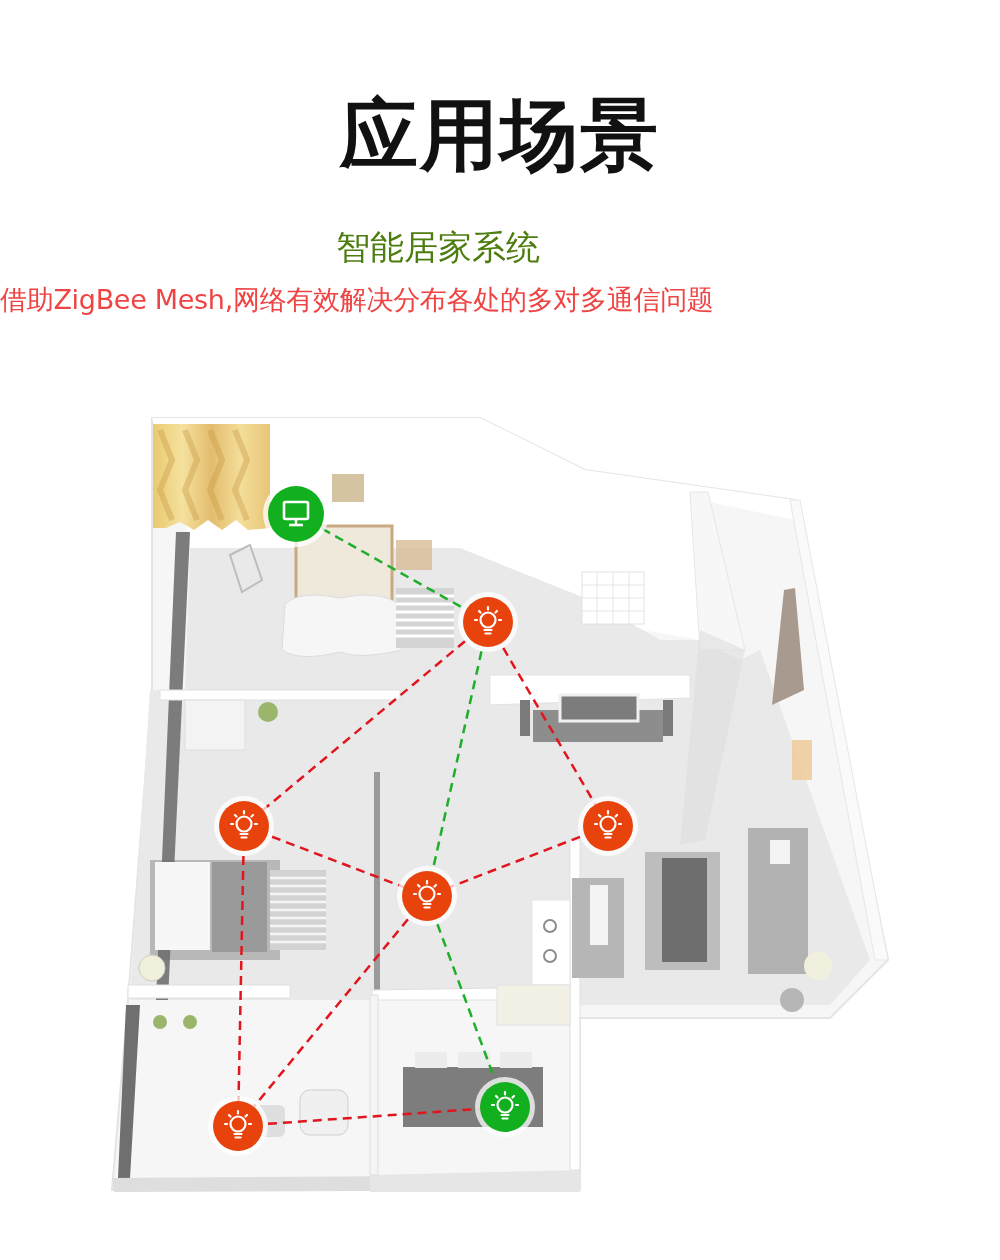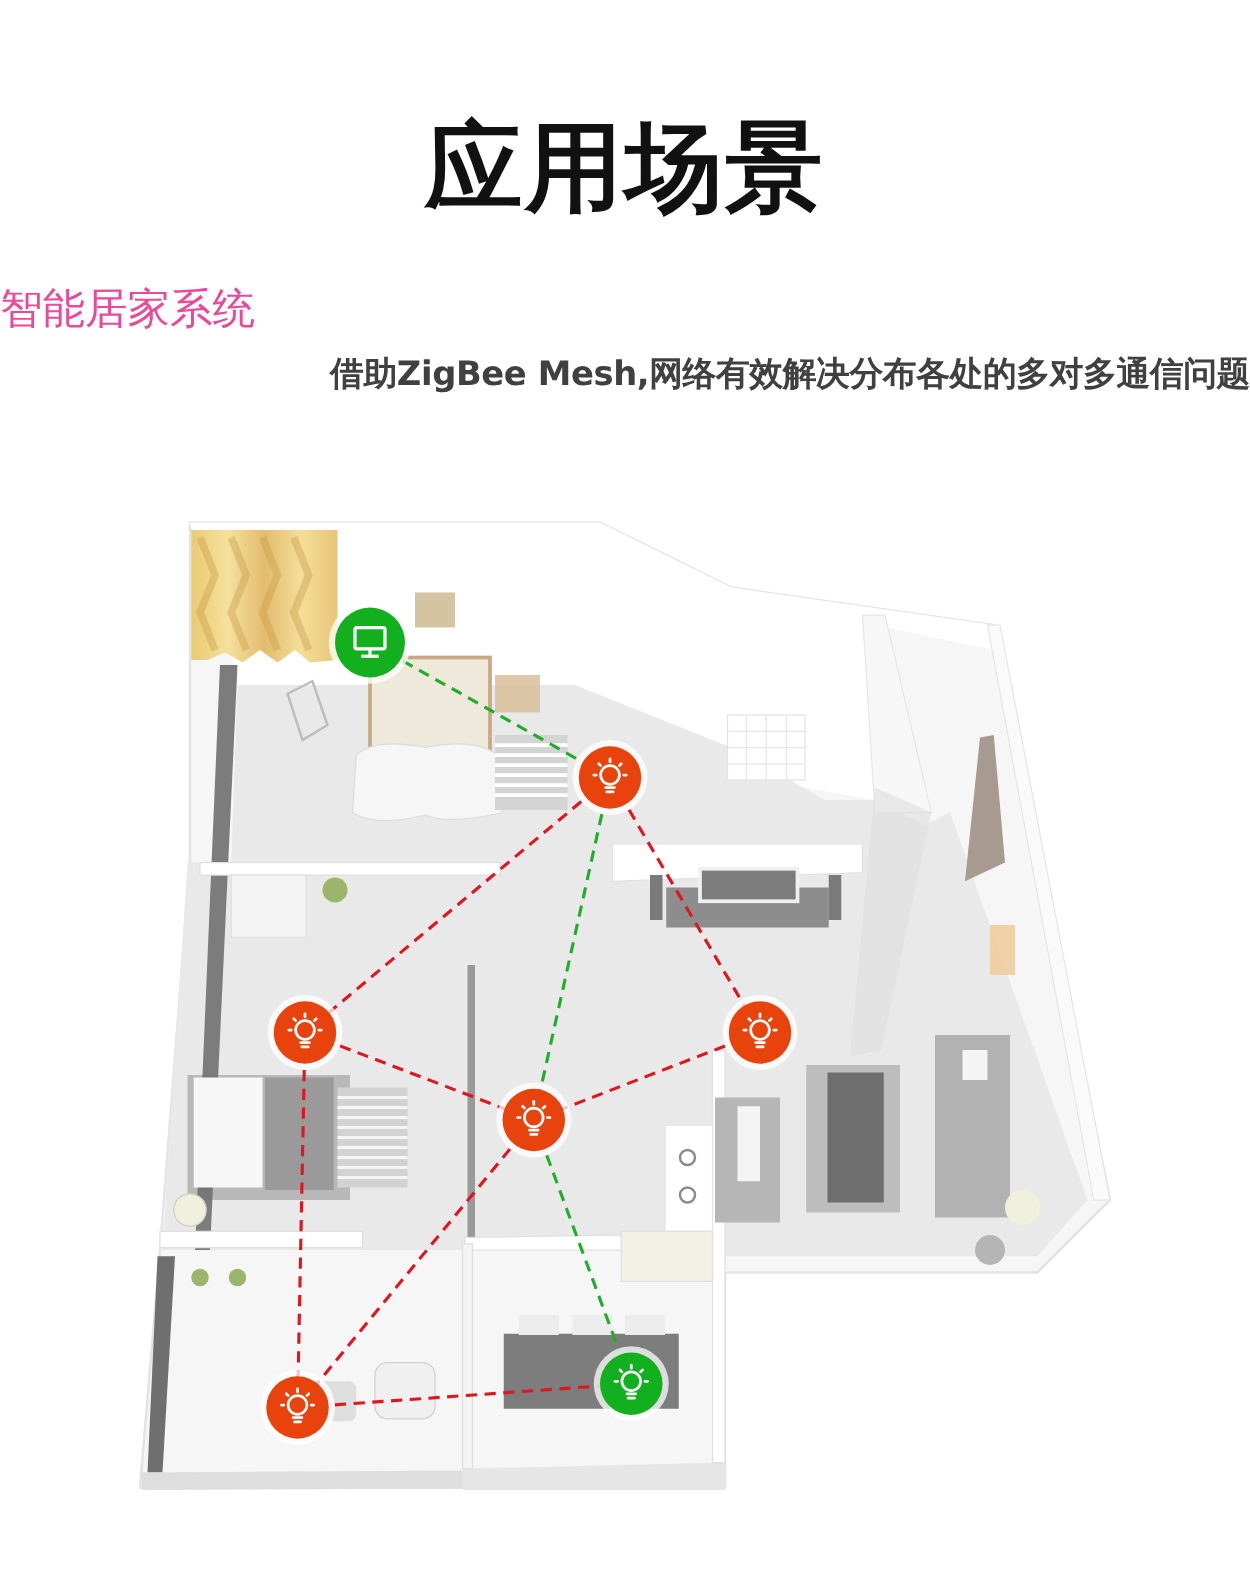--- a/index.html
+++ b/index.html
@@ -1,19 +1,19 @@
 <!DOCTYPE html>
 <html><head>
 <meta charset="utf-8">
 <style>
   html, body { margin: 0; padding: 0; background: #ffffff; }
   body { width: 1000px; height: 1260px; position: relative; overflow: hidden; font-family: "DejaVu Sans", sans-serif; }
   .title { position: absolute; top: 96px; left: 0; width: 1000px; text-align: center; font-size: 78px; font-weight: bold; color: #111111; letter-spacing: 2px; line-height: 1; }
-  .subtitle { position: absolute; top: 230px; left: 0; width: 876px; font-size: 34px; color: #ec4899; line-height: 1; }
-  .desc { position: absolute; top: 286px; left: 0; width: 1000px; text-align: right; font-size: 27px; color: #404040; line-height: 1; letter-spacing: -0.3px; font-weight: bold; }
+  .subtitle { position: absolute; top: 230px; left: 0; width: 876px; text-align: center; font-size: 34px; color: #4d7c0f; line-height: 1; }
+  .desc { position: absolute; top: 286px; left: 0; width: 1000px; text-align: left; font-size: 27px; color: #ef4444; line-height: 1; letter-spacing: -0.3px; }
   .plan { position: absolute; left: 0; top: 0; width: 1000px; height: 1260px; }
 </style>
 </head>
 <body>
 
 <div class="title">应用场景</div>
 <div class="subtitle">智能居家系统</div>
 <div class="desc">借助ZigBee Mesh,网络有效解决分布各处的多对多通信问题</div>
 
 <svg class="plan" viewBox="0 0 1000 1260" xmlns="http://www.w3.org/2000/svg">

